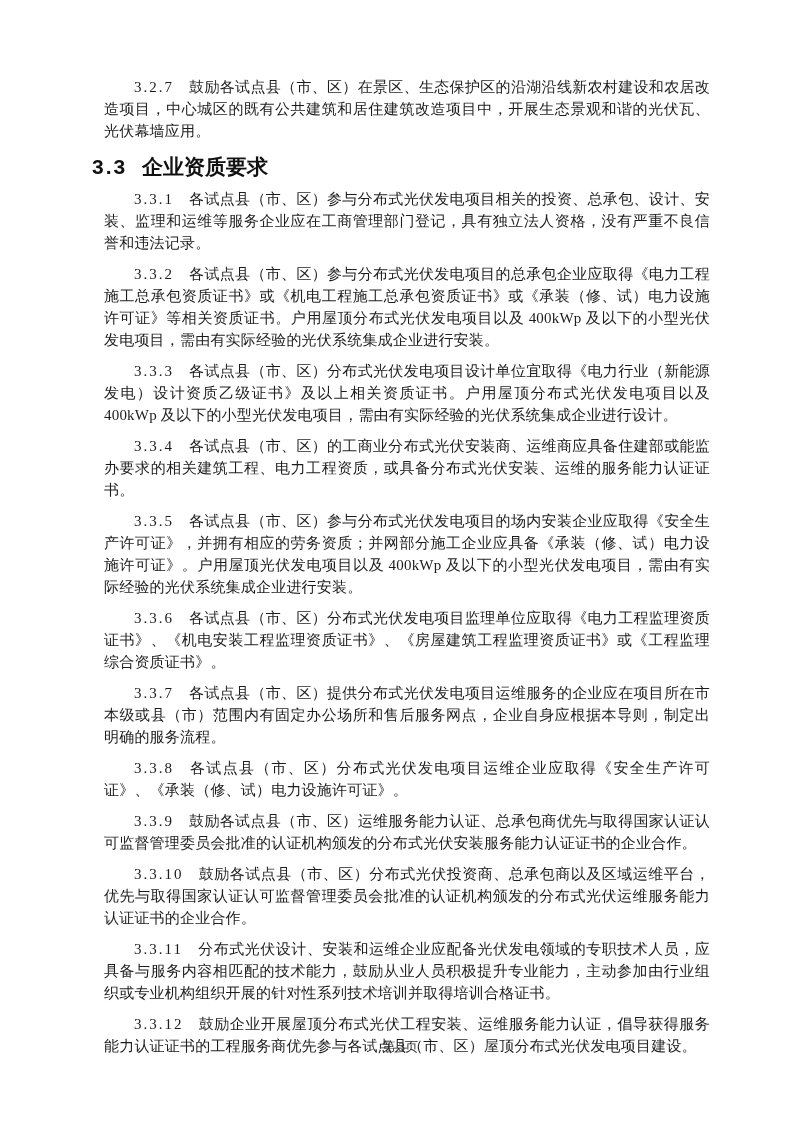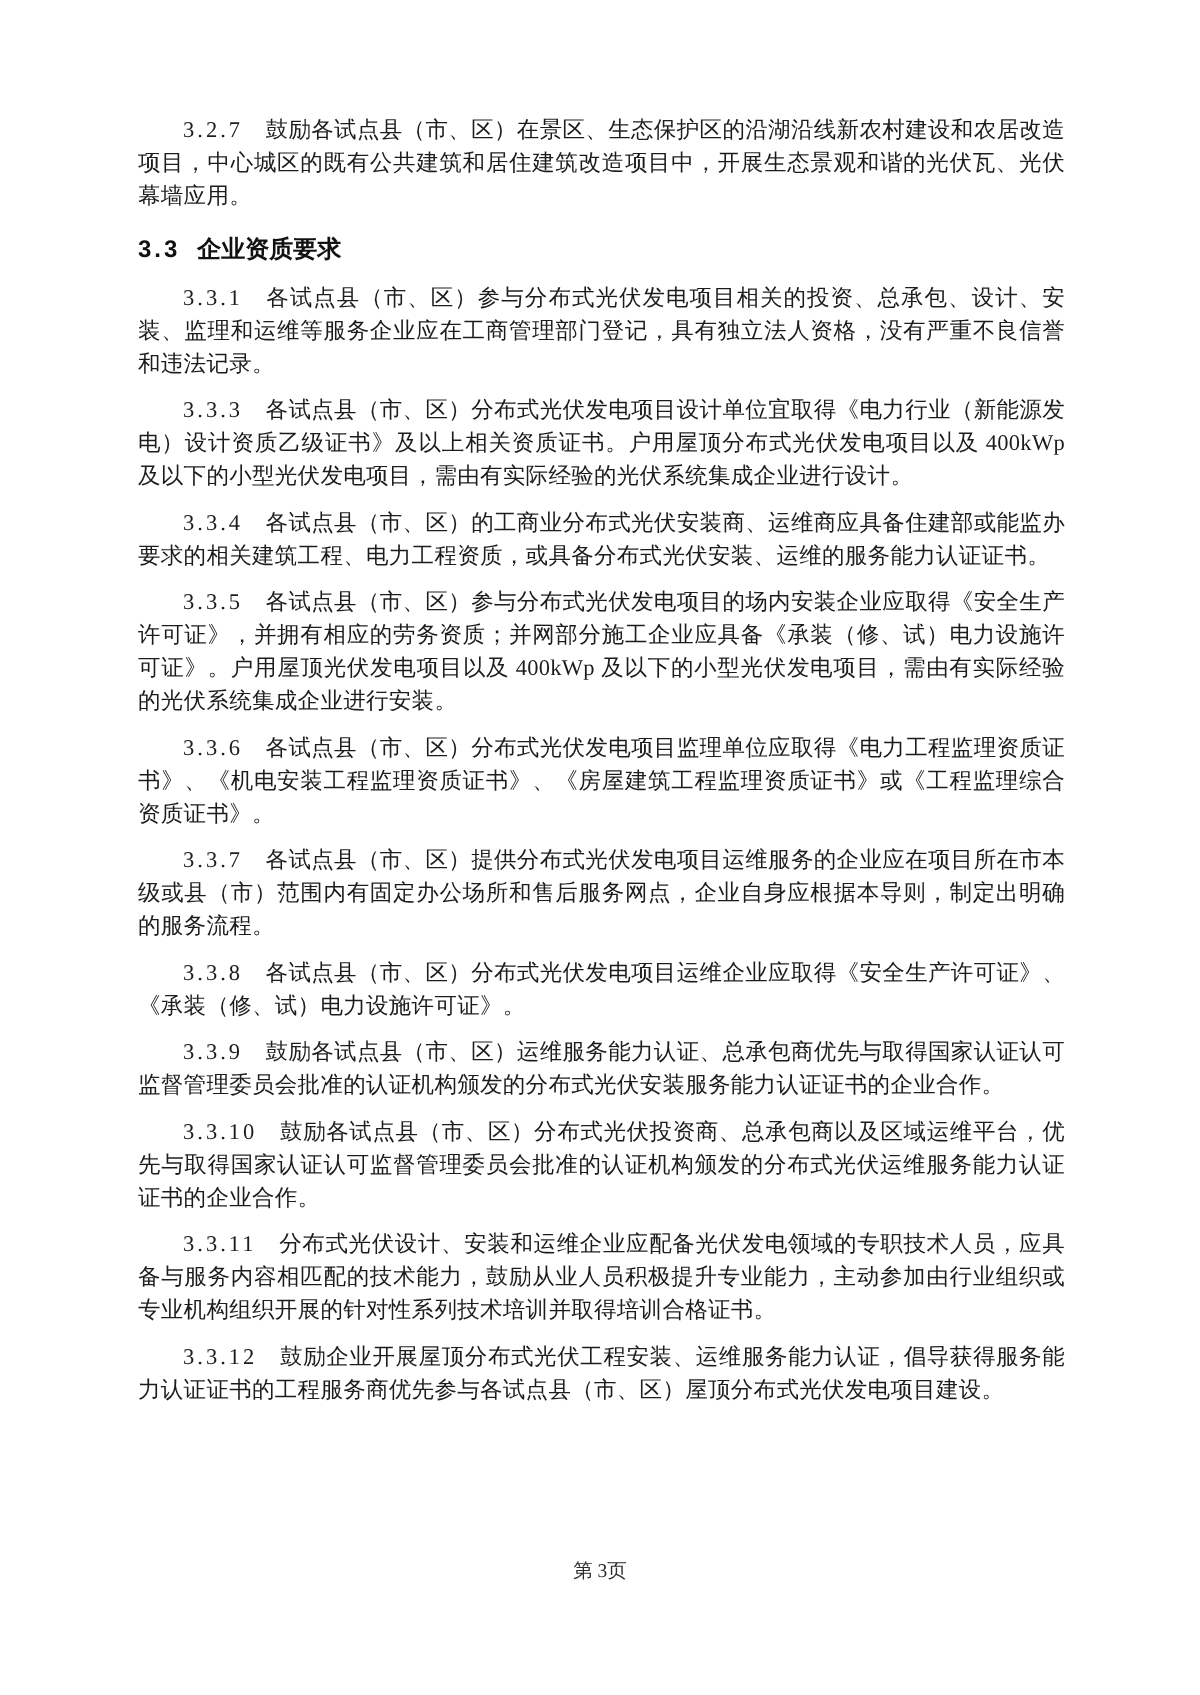--- a/index.html
+++ b/index.html
@@ -16,33 +16,33 @@
     overflow: hidden;
     font-family: "Liberation Serif", "DejaVu Serif", serif;
     color: #1c1c1c;
   }
   .content {
     padding: 76px 90px 0 92px;
   }
   .para {
     font-size: 15px;
     line-height: 22px;
-    margin: 0 0 9px 0;
+    margin: 0 0 9px 12px;
     text-align: justify;
     text-indent: 2em;
     letter-spacing: 0.2px;
   }
   .para .num {
     letter-spacing: 2px;
     margin-right: 1.0em;
     white-space: nowrap;
   }
   .sec-heading {
     font-family: "Liberation Sans", "DejaVu Sans", sans-serif;
-    font-size: 16px;
+    font-size: 21px;
     font-weight: bold;
     line-height: 22px;
     margin: 14px 0 10px 0;
     color: #111111;
   }
   .sec-heading .num {
     letter-spacing: 2px;
     margin-right: 0.7em;
     white-space: nowrap;
   }
@@ -68,20 +68,23 @@
 
 
     <h2 class="sec-heading">
       <span class="num">3.3</span><span>企业资质要求</span>
     </h2>
 
     <p class="para">
       <span class="num">3.3.1</span><span>各试点县（市、区）参与分布式光伏发电项目相关的投资、总承包、设计、安装、监理和运维等服务企业应在工商管理部门登记，具有独立法人资格，没有严重不良信誉和违法记录。</span>
     </p>
 
+    <p class="para">
+      <span class="num">3.3.2</span><span>各试点县（市、区）参与分布式光伏发电项目的总承包企业应取得《电力工程施工总承包资质证书》或《机电工程施工总承包资质证书》或《承装（修、试）电力设施许可证》等相关资质证书。户用屋顶分布式光伏发电项目以及 400kWp 及以下的小型光伏发电项目，需由有实际经验的光伏系统集成企业进行安装。</span>
+    </p>
 
     <p class="para">
       <span class="num">3.3.3</span><span>各试点县（市、区）分布式光伏发电项目设计单位宜取得《电力行业（新能源发电）设计资质乙级证书》及以上相关资质证书。户用屋顶分布式光伏发电项目以及 400kWp 及以下的小型光伏发电项目，需由有实际经验的光伏系统集成企业进行设计。</span>
     </p>
 
     <p class="para">
       <span class="num">3.3.4</span><span>各试点县（市、区）的工商业分布式光伏安装商、运维商应具备住建部或能监办要求的相关建筑工程、电力工程资质，或具备分布式光伏安装、运维的服务能力认证证书。</span>
     </p>
 
     <p class="para">

